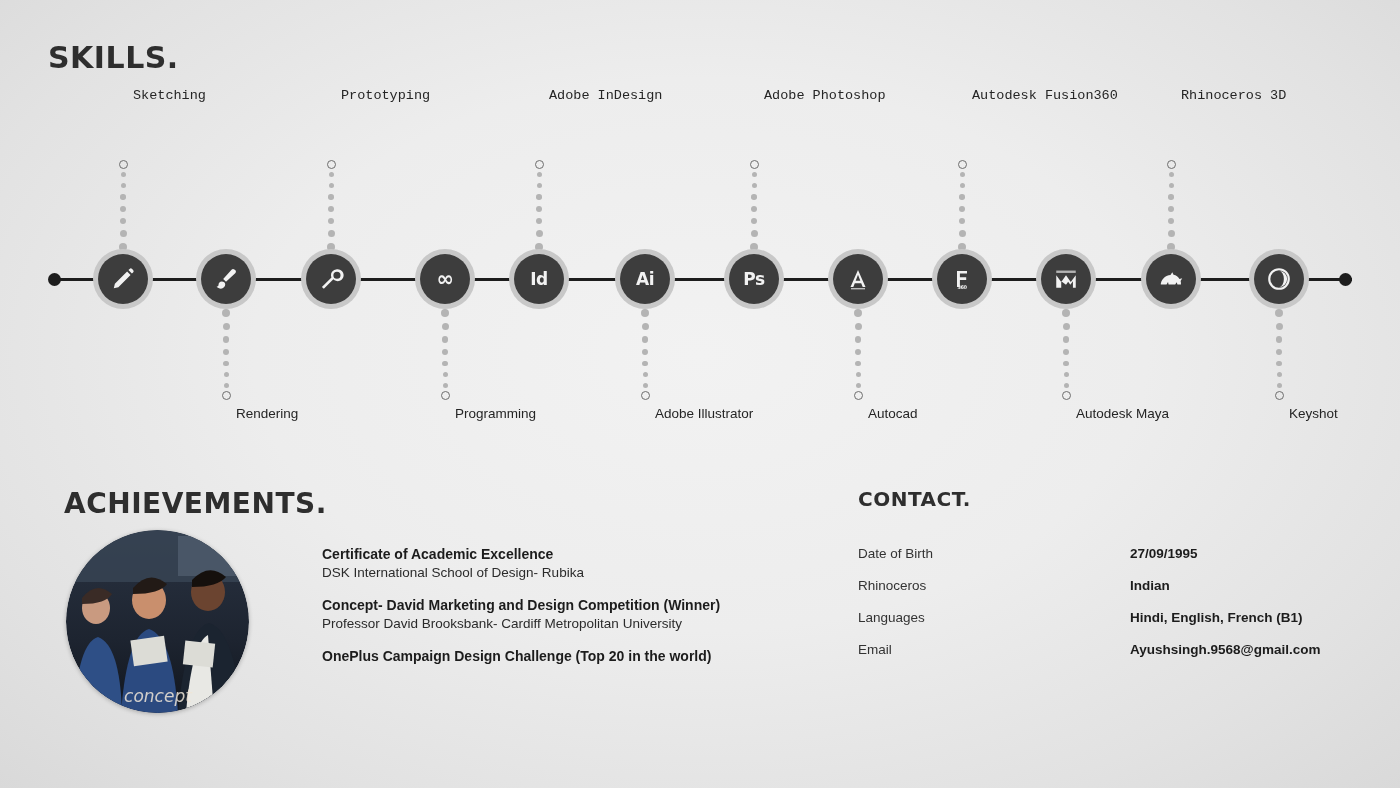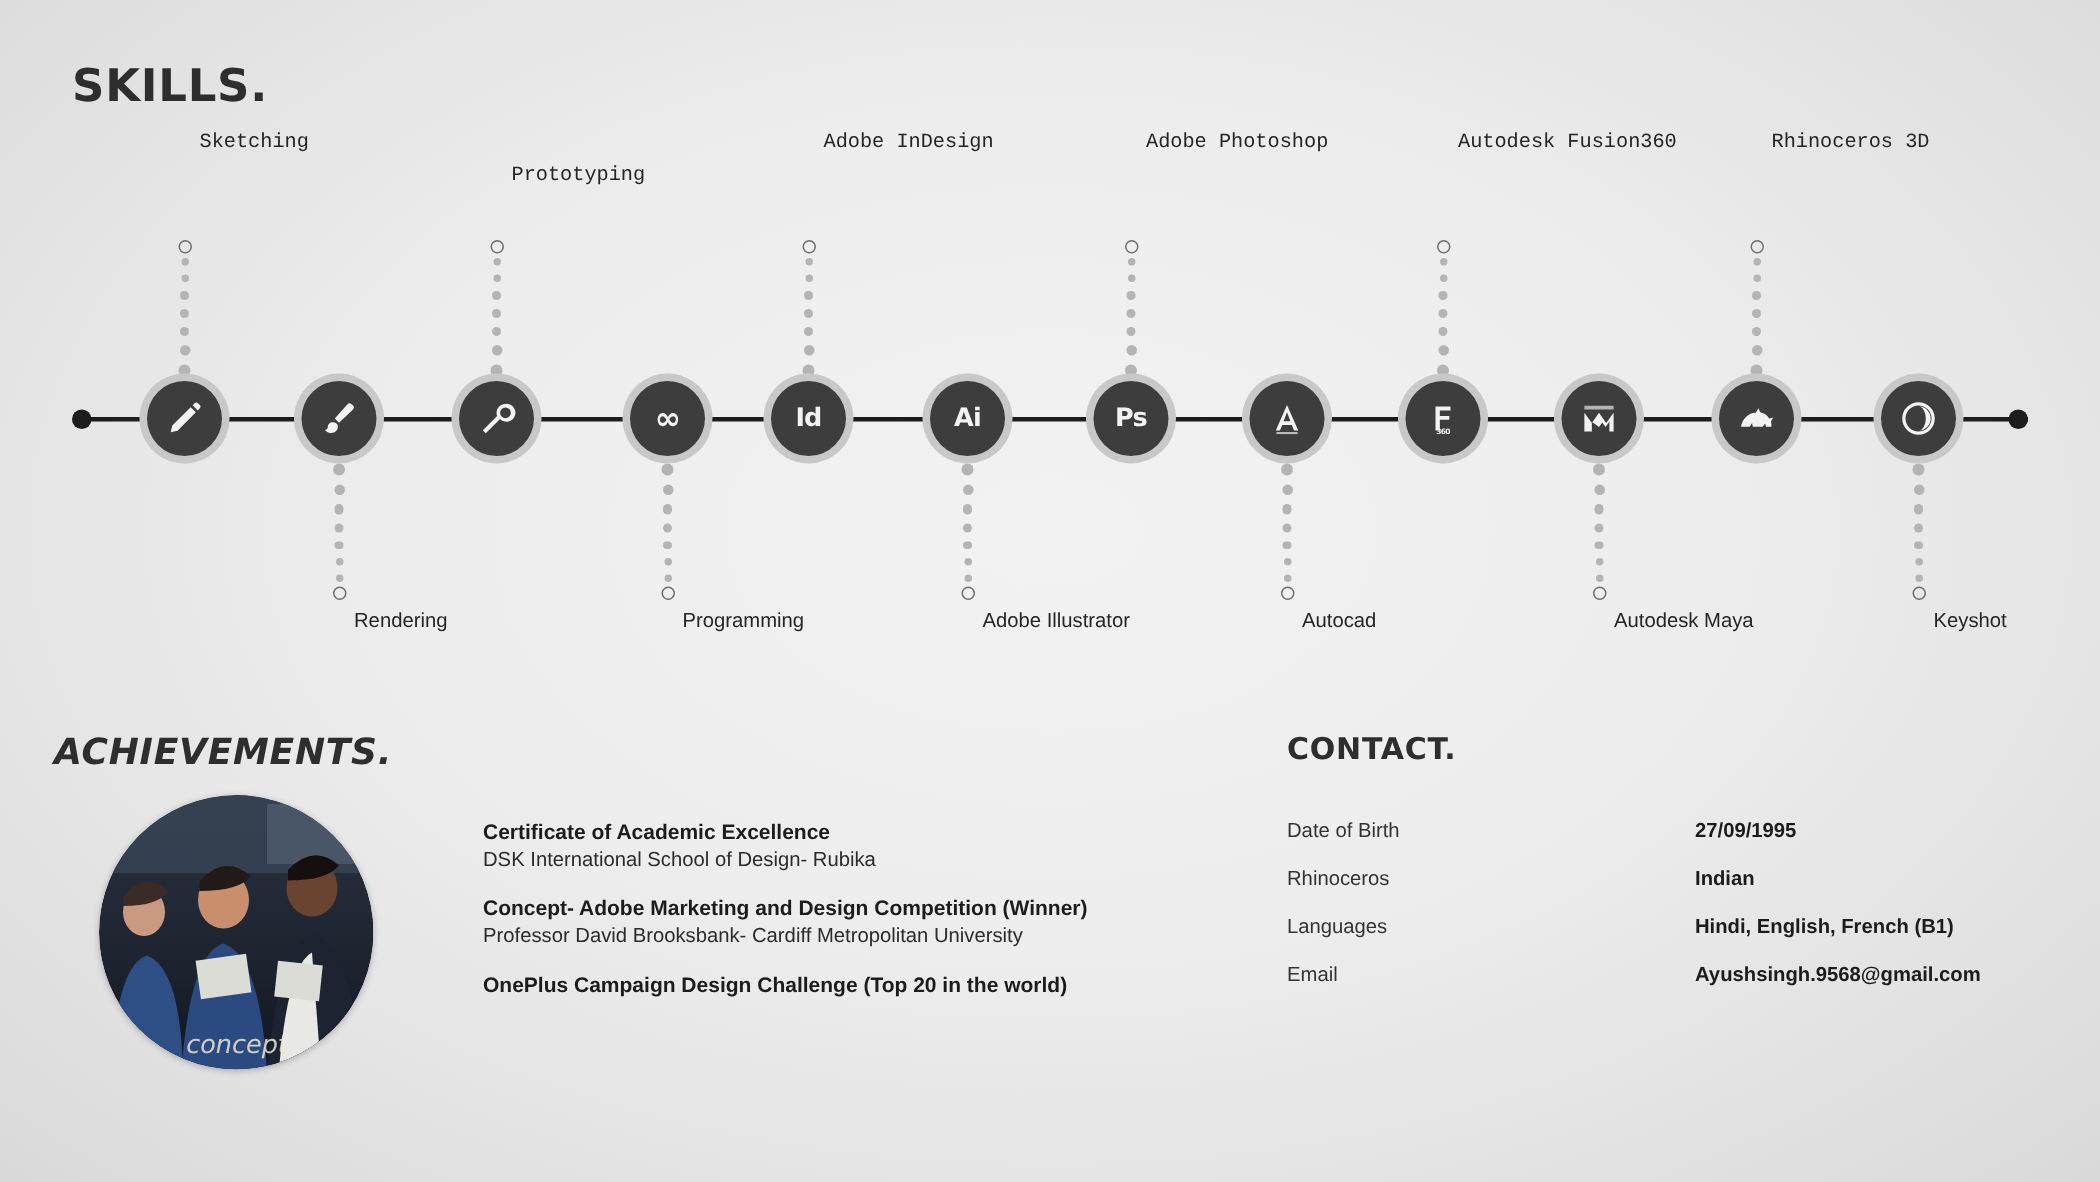--- a/index.html
+++ b/index.html
@@ -27,24 +27,23 @@
     font-weight: bold;
     letter-spacing: 0.5px;
     color: #2e2e2e;
   }
   #skills-title {
     left: 48px;
     top: 40px;
     font-size: 30px;
   }
   #achievements-title {
-    left: 36px;
+    left: 64px;
     top: 487px;
-    font-size: 24px;
-    font-style: italic;
+    font-size: 28px;
   }
   #contact-title {
     left: 858px;
     top: 487px;
     font-size: 20px;
   }
 
   
   #skills-timeline {
     position: absolute;
@@ -248,21 +247,21 @@
         <div class="stem up">
           <div class="ring"></div>
           <div class="dot" style="width: 5px; height: 5px;"></div>
           <div class="dot" style="width: 5px; height: 5px;"></div>
           <div class="dot" style="width: 5.5px; height: 5.5px;"></div>
           <div class="dot" style="width: 6px; height: 6px;"></div>
           <div class="dot" style="width: 6.5px; height: 6.5px;"></div>
           <div class="dot" style="width: 7px; height: 7px;"></div>
           <div class="dot" style="width: 8px; height: 8px;"></div>
         </div>
-        <div class="skill-label up" style="top: -2px; margin-top: 22px;">Prototyping</div>
+        <div class="skill-label up" style="top: -2px;">Prototyping</div>
         <div class="node">
           <svg width="26" height="26" viewBox="0 0 24 24">
             <path fill="#f2f2f2" d="M17.5 3a5.5 5.5 0 0 0-5.1 7.5L3.6 19.3l1.8 1.8 8.8-8.8A5.5 5.5 0 1 0 17.5 3zm0 2.2a3.3 3.3 0 1 1 0 6.6 3.3 3.3 0 0 1 0-6.6z"></path>
           </svg>
         </div>
       </div>
       <div class="skill" style="left: 445px;">
         <div class="stem down">
           <div class="dot" style="width: 8px; height: 8px;"></div>
           <div class="dot" style="width: 7px; height: 7px;"></div>
@@ -460,21 +459,21 @@
       </g>
     </svg>
   </div>
 
   <div id="achievements-list">
       <div class="achievement">
         <div class="ach-title">Certificate of Academic Excellence</div>
         <div class="ach-sub">DSK International School of Design- Rubika</div>
       </div>
       <div class="achievement">
-        <div class="ach-title">Concept- Adobe Marketing and Design Competition (Winner)</div>
+        <div class="ach-title">Concept- David Marketing and Design Competition (Winner)</div>
         <div class="ach-sub">Professor David Brooksbank- Cardiff Metropolitan University</div>
       </div>
       <div class="achievement">
         <div class="ach-title">OnePlus Campaign Design Challenge (Top 20 in the world)</div>
       </div>
     </div>
 
   <div class="section-title" id="contact-title">CONTACT.</div>
 
   <div id="contact-list">

